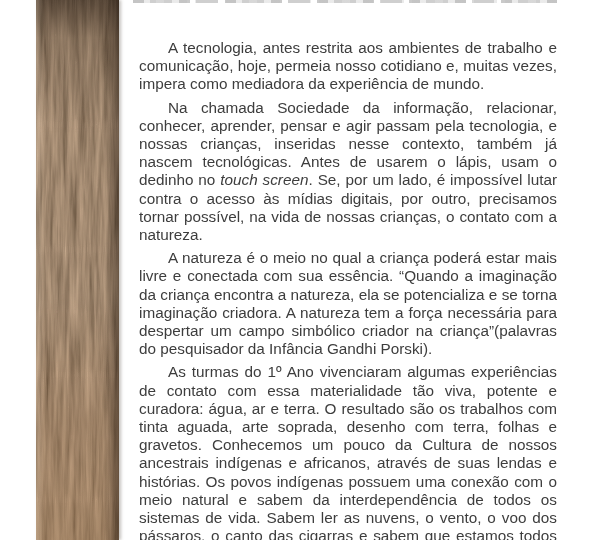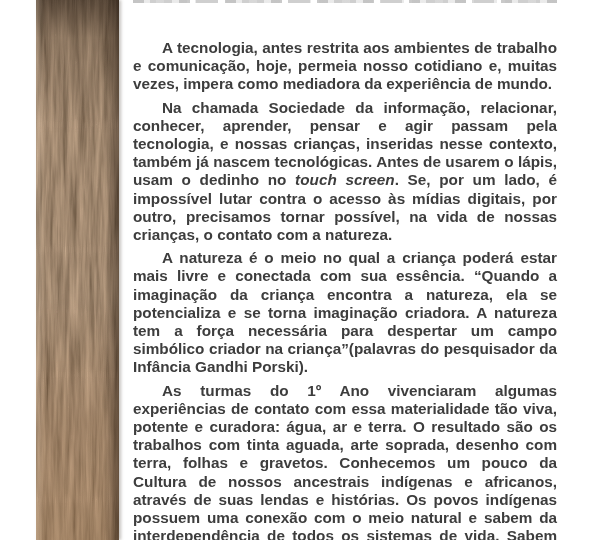--- a/index.html
+++ b/index.html
@@ -47,23 +47,22 @@
   .clipped-line {
     height: 3px;
     margin-top: 0;
     background:
       repeating-linear-gradient(90deg, rgba(125,125,125,0.75) 0 11px, rgba(0,0,0,0) 11px 17px,
                                 rgba(125,125,125,0.55) 17px 39px, rgba(0,0,0,0) 39px 46px),
       repeating-linear-gradient(90deg, rgba(150,150,150,0.35) 0 23px, rgba(0,0,0,0) 23px 31px);
     opacity: 0.55;
   }
   .content p {
-    margin: 0 0 5px 0;
+    margin: 0 0 5px 6px;
     text-indent: 29px;
-    font-weight: bold;
   }
   .content p.first { margin-top: 36px; }
   .content em { font-style: italic; }
 </style>
 </head>
 <body>
 
 <div class="page">
 
   <div class="wood">

